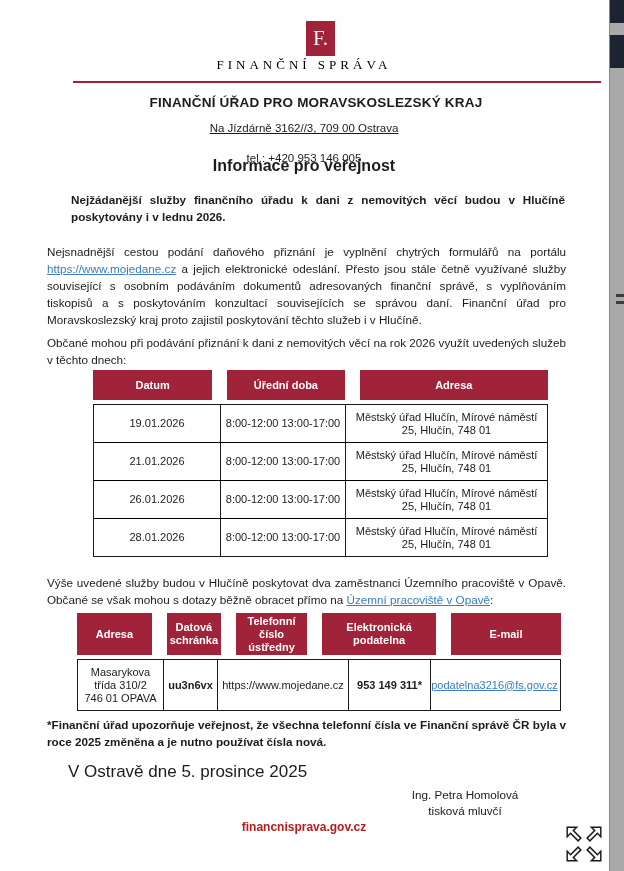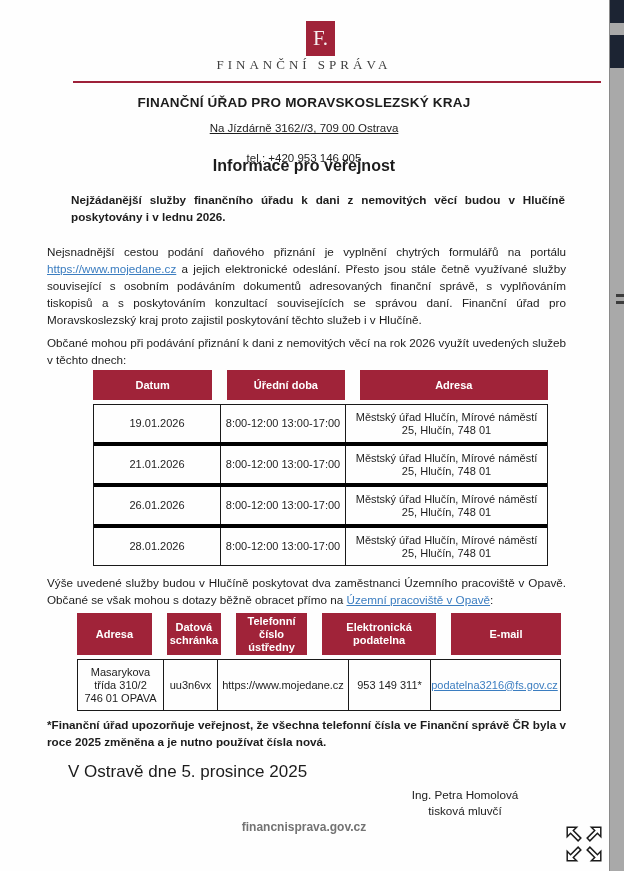--- a/index.html
+++ b/index.html
@@ -12,26 +12,26 @@
   .logo-box{
     position:absolute;left:306px;top:21px;width:29px;height:35px;
     background:#a02339;display:flex;align-items:center;justify-content:center;
   }
   .logo-letter{
     font-family:"Liberation Serif",serif;color:#f6eef0;font-size:21px;line-height:1;
   }
   .brand-text{
     position:absolute;left:0;top:57px;width:608px;text-align:center;
     font-family:"Liberation Serif",serif;font-size:13px;letter-spacing:4px;
-    color:#404040;
+    color:#000000;
   }
   .red-rule{position:absolute;left:73px;top:81px;width:528px;height:2px;background:#9e2139;}
   
   .office-title{position:absolute;left:0;top:95px;width:608px;text-align:center;
-    font-weight:bold;font-size:13.5px;letter-spacing:.2px;}
+    font-weight:bold;font-size:13.5px;letter-spacing:.2px;padding-left:12px;}
   .office-address{position:absolute;left:0;top:122px;width:608px;text-align:center;font-size:11.5px;text-decoration:underline;}
   .office-phone{position:absolute;left:0;top:152px;width:608px;text-align:center;font-size:11.5px;}
   .page-heading{position:absolute;left:0;top:157px;width:608px;text-align:center;
     font-weight:bold;font-size:16px;}
   
   .para{font-size:11.7px;line-height:17px;text-align:justify;}
   .lead-paragraph{position:absolute;left:71px;top:191px;width:494px;font-weight:bold;}
   .paragraph-portal{position:absolute;left:47px;top:243px;width:519px;}
   .paragraph-citizens{position:absolute;left:47px;top:334px;width:519px;}
   .paragraph-opava{position:absolute;left:47px;top:574px;width:519px;}
@@ -40,21 +40,21 @@
   a.doc-link{color:#3b7dc0;text-decoration:underline;cursor:pointer;}
   
   .tbl{position:absolute;}
   .tbl-head{display:flex;gap:15px;}
   .tbl-head .hcell{
     background:#a02339;color:#ffffff;font-weight:bold;font-size:11px;
     display:flex;align-items:center;justify-content:center;text-align:center;
     box-sizing:border-box;padding:2px 3px;line-height:13px;
   }
   .tbl-body{border:1px solid #1a1a1a;margin-top:4px;}
-  .tbl-row{display:flex;border-bottom:4px solid #000000;}
+  .tbl-row{display:flex;border-bottom:1px solid #000000;}
   .tbl-row:last-child{border-bottom:none;}
   .tbl-body .cell{
     box-sizing:border-box;border-right:1px solid #1a1a1a;
     display:flex;align-items:center;justify-content:center;text-align:center;
     font-size:11px;line-height:13px;padding:2px 4px;
   }
   .tbl-body .cell:last-child{border-right:none;}
   
   .schedule-table{left:93px;top:370px;width:455px;}
   .schedule-table .hcell{height:30px;}
@@ -65,27 +65,27 @@
   
   .contact-table{left:77px;top:613px;width:484px;}
   .contact-table .hcell{height:42px;}
   .contact-table .k0{width:86px;}
   .contact-table .k1{width:54px;}
   .contact-table .k2{width:131px;}
   .contact-table .k3{width:82px;}
   .contact-table .k4{width:127px;}
   .contact-table .tbl-row{height:50px;}
   .prewrap{white-space:pre-line;}
-  .bold{font-weight:normal;}
+  .bold{font-weight:bold;}
   .email-cell{font-size:10.5px;}
   
   .signature-block{position:absolute;left:385px;top:787px;width:160px;
     text-align:center;font-size:11.7px;line-height:16px;}
   .footer-website{position:absolute;left:0;top:820px;width:608px;text-align:center;
-    font-weight:bold;font-size:12px;color:#737373;}
+    font-weight:bold;font-size:12px;color:#b91c1c;}
   
   .scroll-strip{position:absolute;top:0;right:0;width:14px;height:871px;
     background:#a9a9a9;border-left:1px solid #8a8a8a;}
   .scroll-thumb-top{position:absolute;top:0;left:0;width:14px;height:23px;background:#1c2433;}
   .scroll-thumb-mid{position:absolute;top:35px;left:0;width:14px;height:33px;background:#1c2433;}
   .scroll-marker-a{position:absolute;top:294px;right:0;width:8px;height:3px;background:#3c3c3c;}
   .scroll-marker-b{position:absolute;top:301px;right:0;width:8px;height:3px;background:#3c3c3c;}
   
   .expand-icon{position:absolute;left:563px;top:823px;width:42px;height:42px;cursor:pointer;}
 </style>

